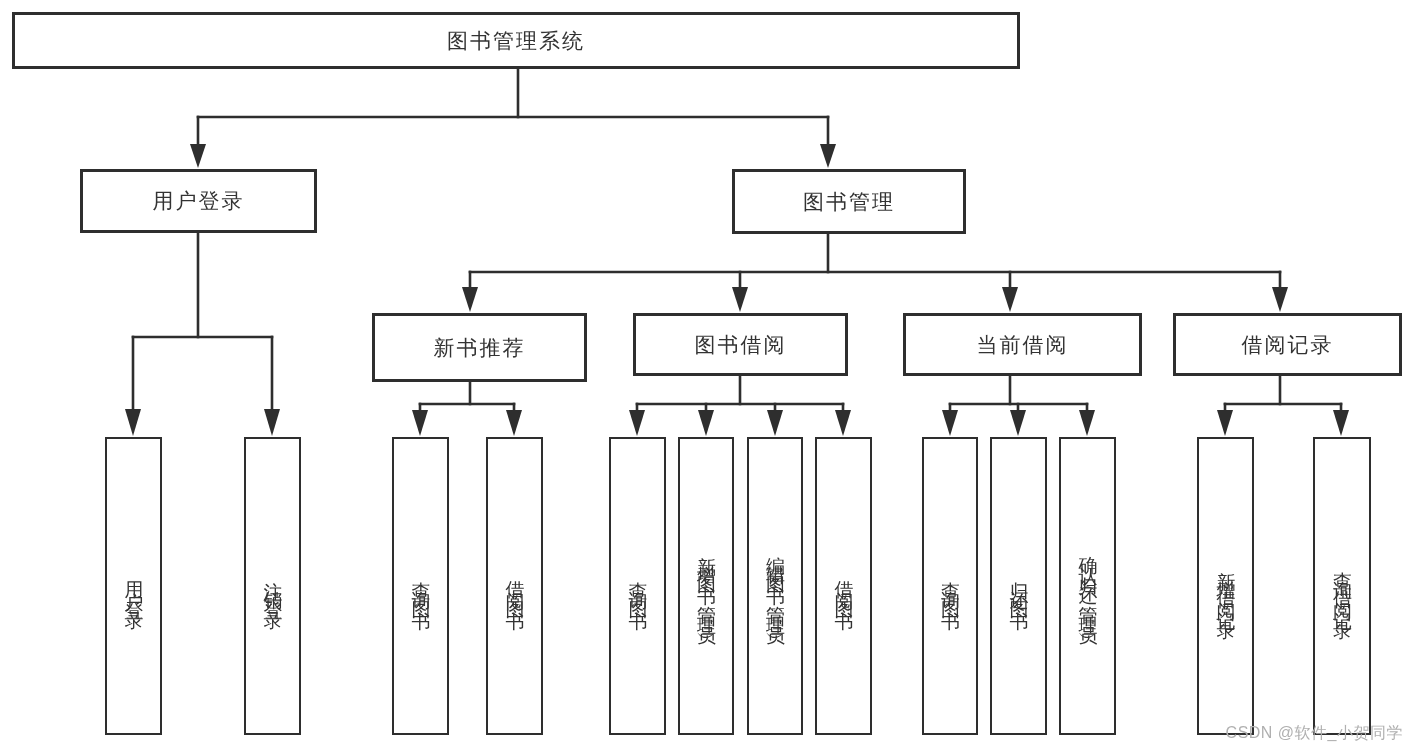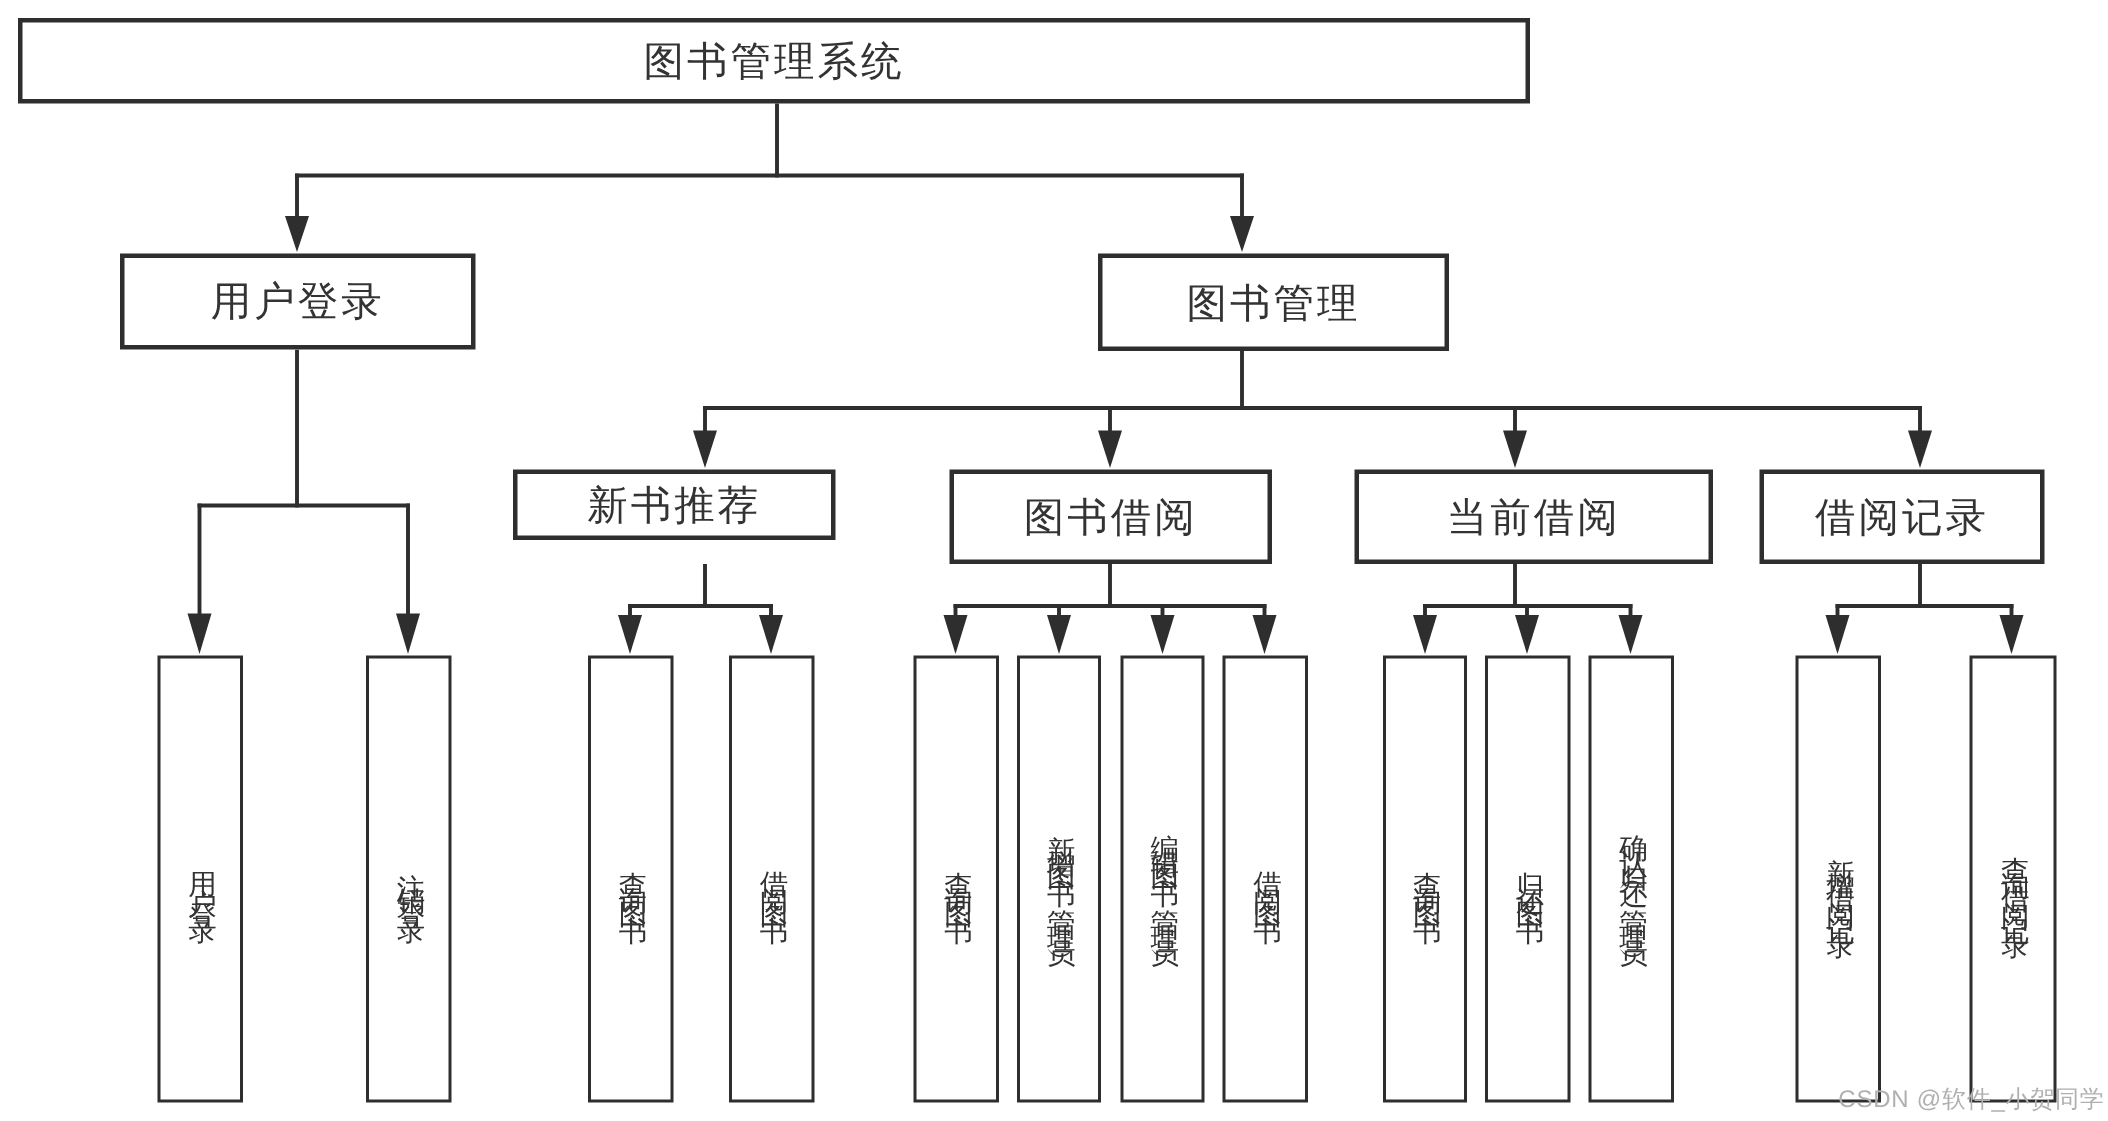--- a/index.html
+++ b/index.html
@@ -25,21 +25,21 @@
   }
   #connectors line { stroke: var(--line); stroke-width: 2.6; }
   #connectors polygon { fill: var(--line); }
   .hbox {
     position: absolute;
     background: var(--bg);
     border: 3px solid var(--line);
     display: flex;
     align-items: center;
     justify-content: center;
-    font-size: 27px;
+    font-size: 21px;
     letter-spacing: 2px;
     color: var(--text);
     white-space: nowrap;
   }
   .vbox {
     position: absolute;
     top: 437px;
     height: 298px;
     background: var(--bg);
     border: 2.5px solid var(--line);
@@ -138,24 +138,24 @@
       <line x1="1341" y1="402.7" x2="1341" y2="412"></line>
       <polygon points="1333,410 1349,410 1341,436"></polygon>
     </g>
   </svg>
 
   <div class="hbox" style="left:12px; top:12px; width:1008px; height:57px;">图书管理系统</div>
 
   <div class="hbox" style="left:80px; top:169px; width:237px; height:64px;">用户登录</div>
   <div class="hbox" style="left:732px; top:169px; width:234px; height:65px;">图书管理</div>
 
-  <div class="hbox" style="left:342px; top:313px; width:215px; height:47px;">新书推荐</div>
+  <div class="hbox" style="left:372px; top:313px; width:215px; height:69px;">新书推荐</div>
   <div class="hbox" style="left:633px; top:313px; width:215px; height:63px;">图书借阅</div>
   <div class="hbox" style="left:903px; top:313px; width:239px; height:63px;">当前借阅</div>
-  <div class="hbox" style="left:1173px; top:313px; width:190px; height:63px;">借阅记录</div>
+  <div class="hbox" style="left:1173px; top:313px; width:229px; height:63px;">借阅记录</div>
 
   <div class="vbox" style="left:105px; width:57px;">
     <span>用户登录</span>
   </div>
   <div class="vbox" style="left:244px; width:57px;">
     <span>注销登录</span>
   </div>
 
   <div class="vbox" style="left:392px; width:57px;">
     <span>查询图书</span>

